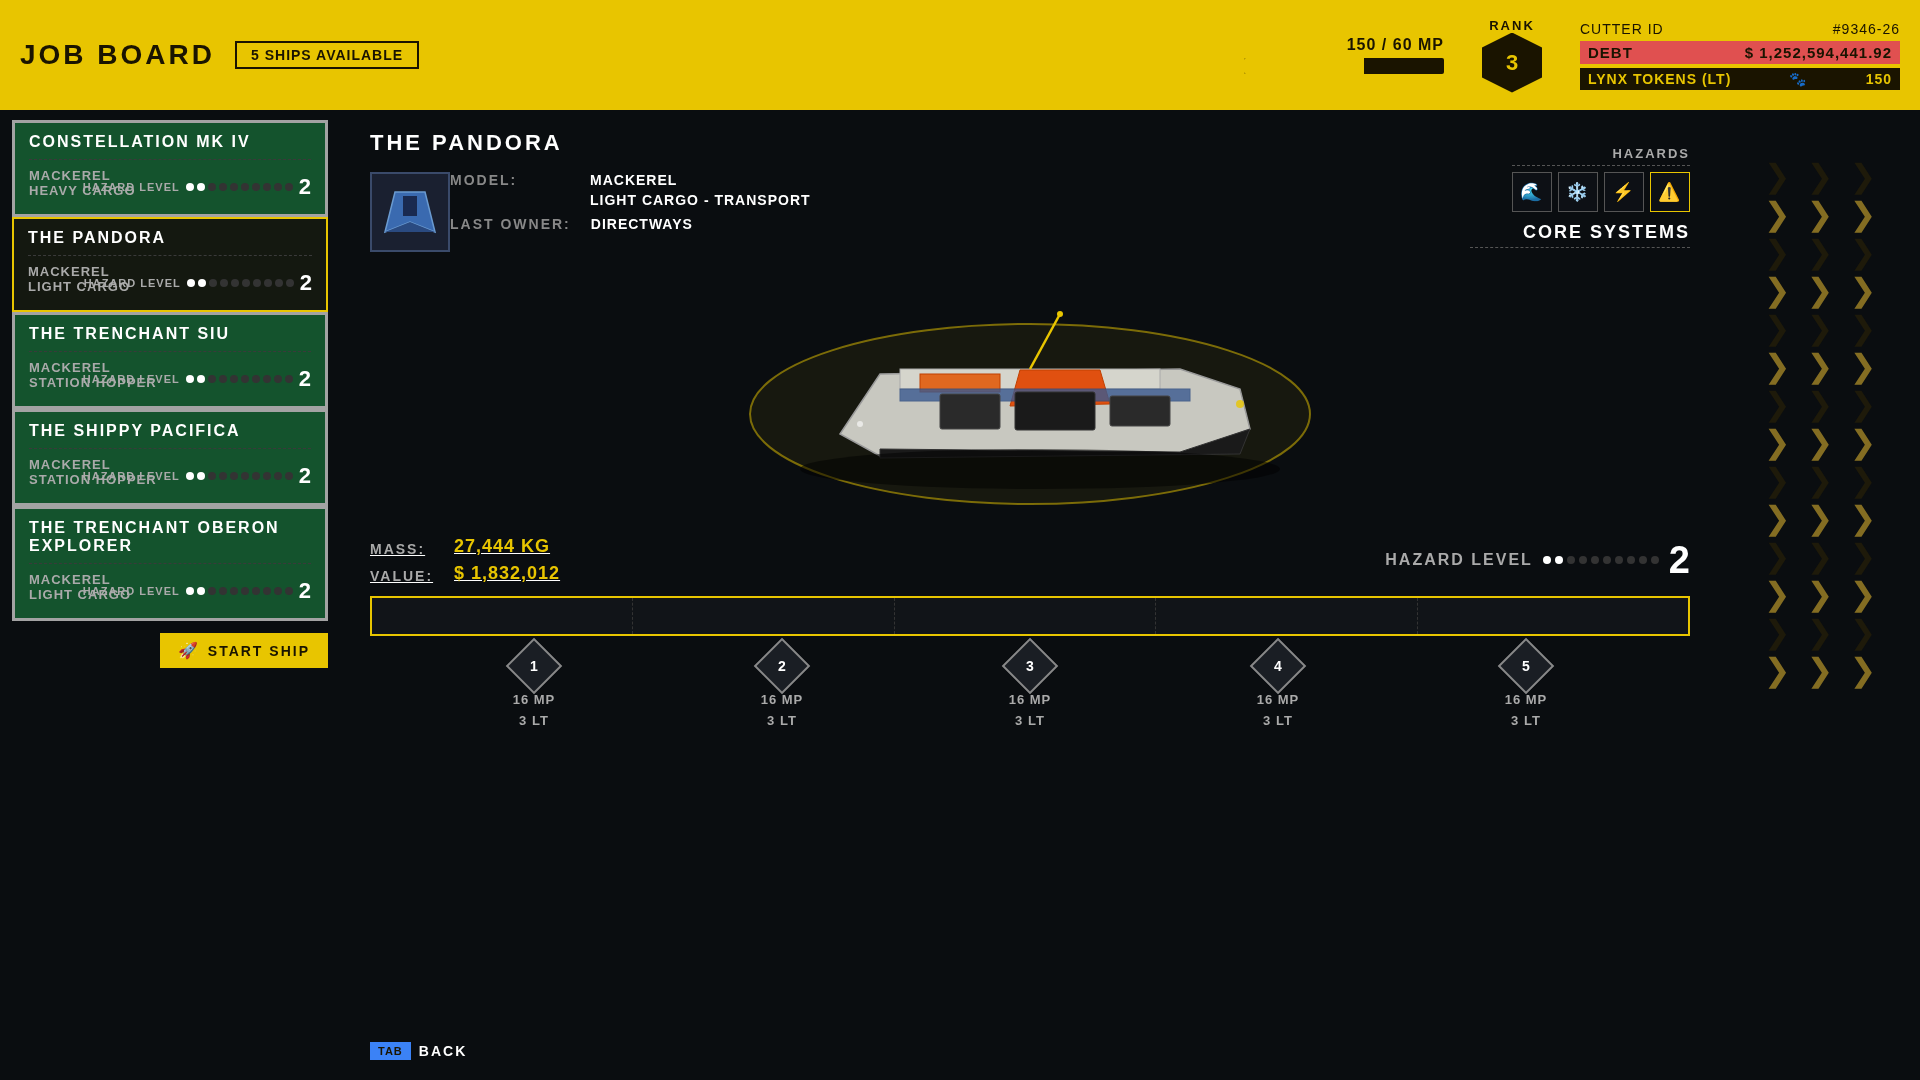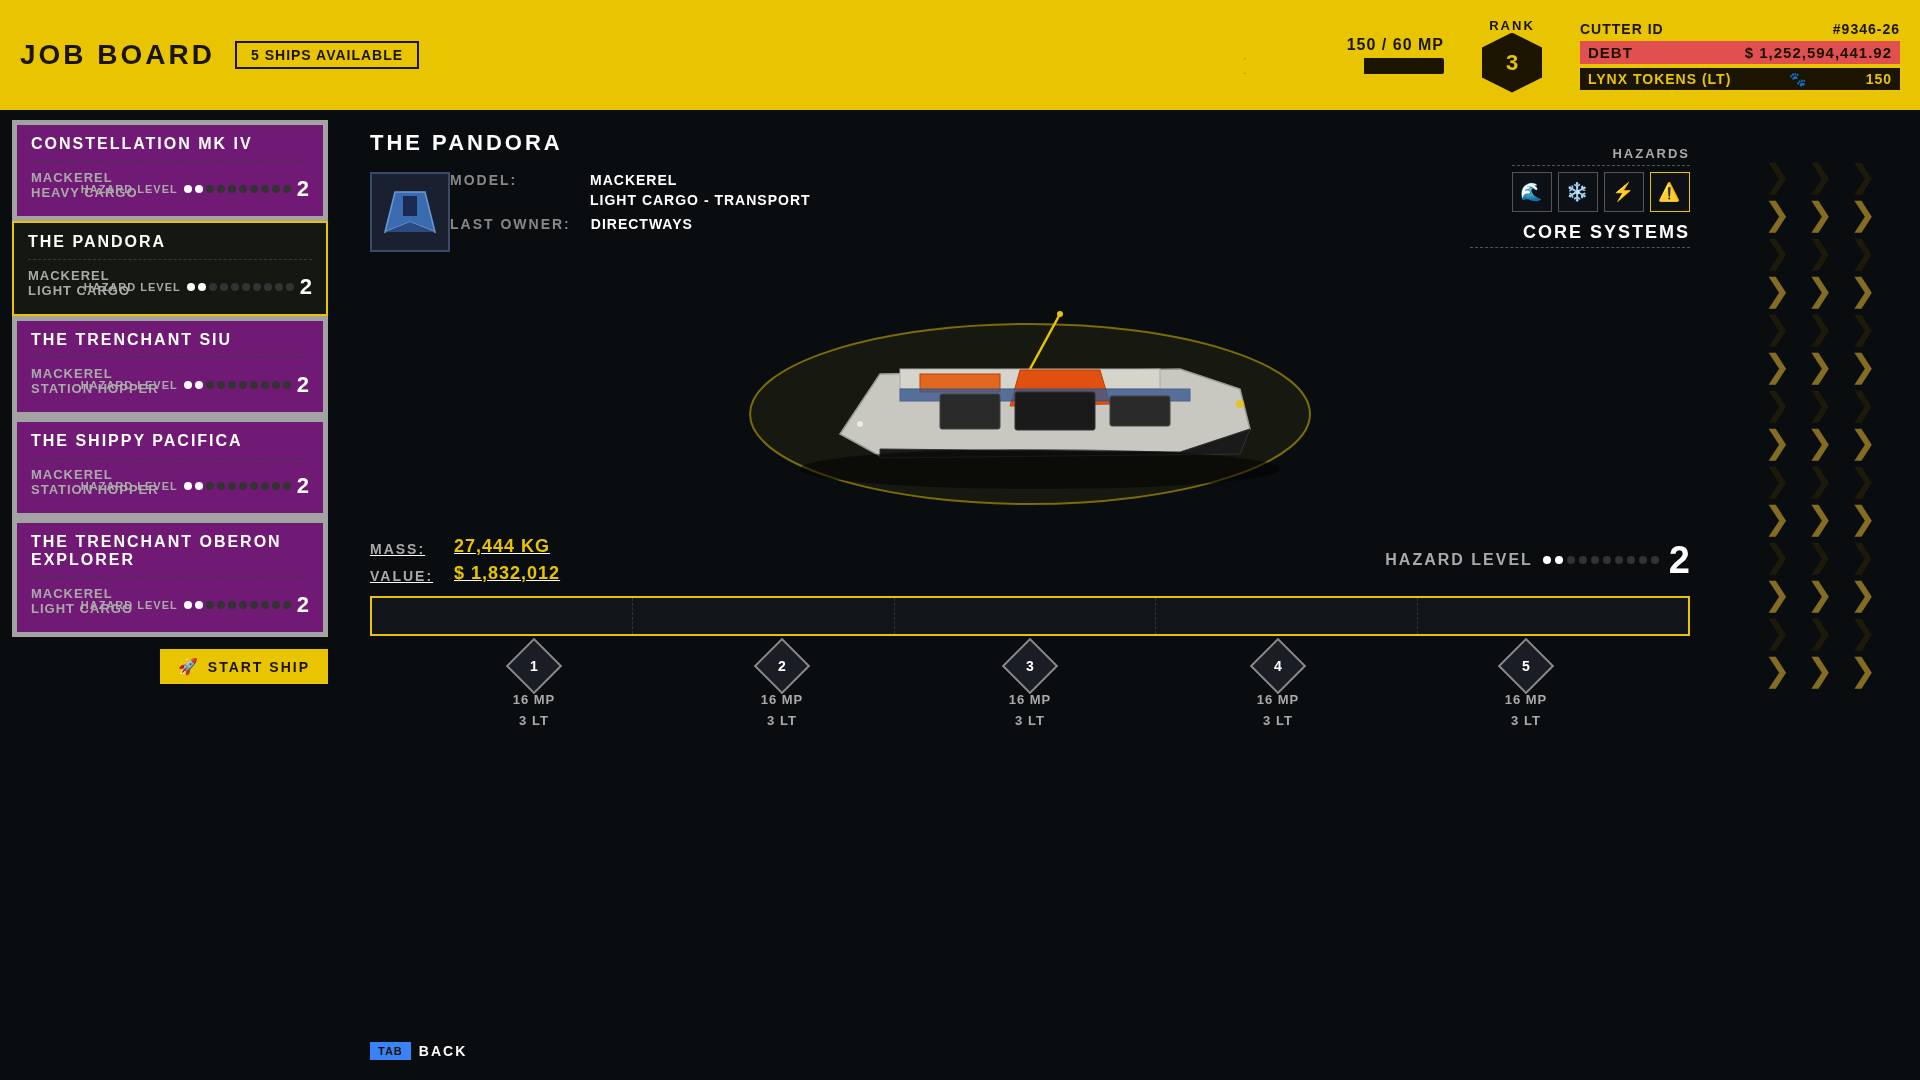--- a/index.html
+++ b/index.html
@@ -92,21 +92,21 @@
     .right-info {
       display: flex;
       flex-direction: column;
       gap: 4px;
       min-width: 320px;
     }
     .cutter-id-row {
       display: flex;
       justify-content: space-between;
       font-size: 14px;
-      font-weight: 700;
+      font-weight: 400;
       color: #1a1400;
       letter-spacing: 1px;
     }
     .debt-row {
       background: #e05050;
       padding: 3px 8px;
       display: flex;
       justify-content: space-between;
       font-size: 15px;
       font-weight: 900;
@@ -135,25 +135,25 @@
       width: 340px;
       background: #0a0d10;
       padding: 10px 12px;
       display: flex;
       flex-direction: column;
       gap: 8px;
       overflow-y: auto;
       flex-shrink: 0;
     }
     .ship-card {
-      border: 5px solid #a3a3a3;
+      border: 3px solid #a3a3a3;
       padding: 10px 14px;
       cursor: pointer;
       position: relative;
-      background: #701a75;
+      background: #14532d;
     }
     .ship-card.selected {
       border: 2px solid #e8c500;
       background: #141810;
     }
     .ship-card-name {
       font-size: 16px;
       font-weight: 900;
       color: #fff;
       letter-spacing: 2px;

